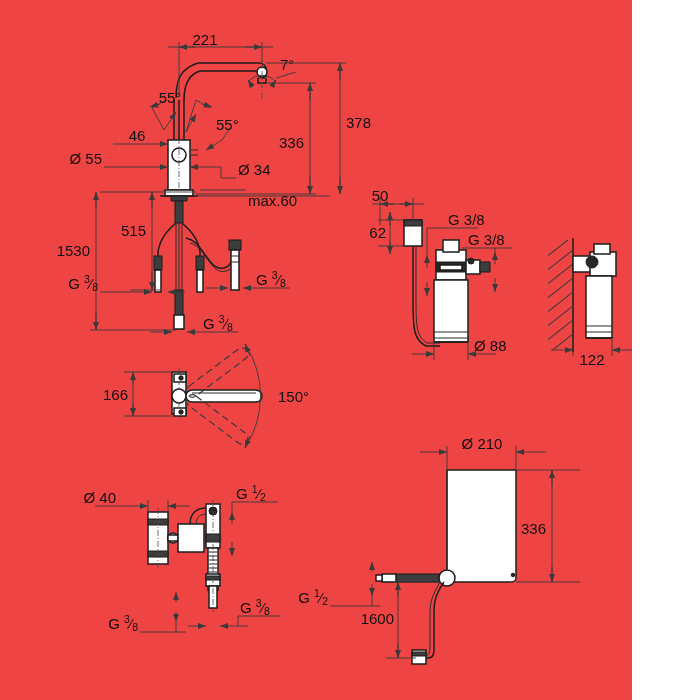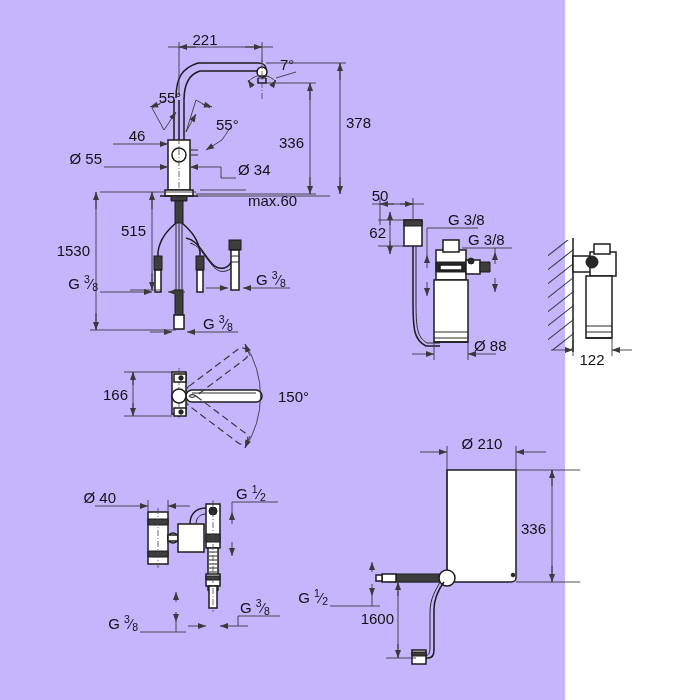--- a/index.html
+++ b/index.html
@@ -1,19 +1,19 @@
 <!DOCTYPE html>
 <html><head>
 <meta charset="utf-8">
 <title>Technical Installation Drawing</title>
 <style>
   html,body{margin:0;padding:0;background:#ffffff;}
   body{width:700px;height:700px;overflow:hidden;
        font-family:"Liberation Sans", sans-serif;}
-  #sheet{position:relative;width:565px;height:700px;background:#c4b5fd;}
+  #sheet{position:relative;width:632px;height:700px;background:#ef4444;}
   svg.draw{position:absolute;left:0;top:0;width:700px;height:700px;}
 
   
   .obj     {fill:none;stroke:#1c1c1c;stroke-width:1.5;}
   .objthin {fill:none;stroke:#2a2a2a;stroke-width:1;}
   .objfill {fill:#ffffff;stroke:#1c1c1c;stroke-width:1.5;}
   .dark    {fill:#3d3d3d;stroke:#1c1c1c;stroke-width:1;}
   .darker  {fill:#272727;stroke:#1c1c1c;stroke-width:1;}
   .dim     {fill:none;stroke:#3a3a3a;stroke-width:0.9;}
   .ext     {fill:none;stroke:#3a3a3a;stroke-width:0.9;}

